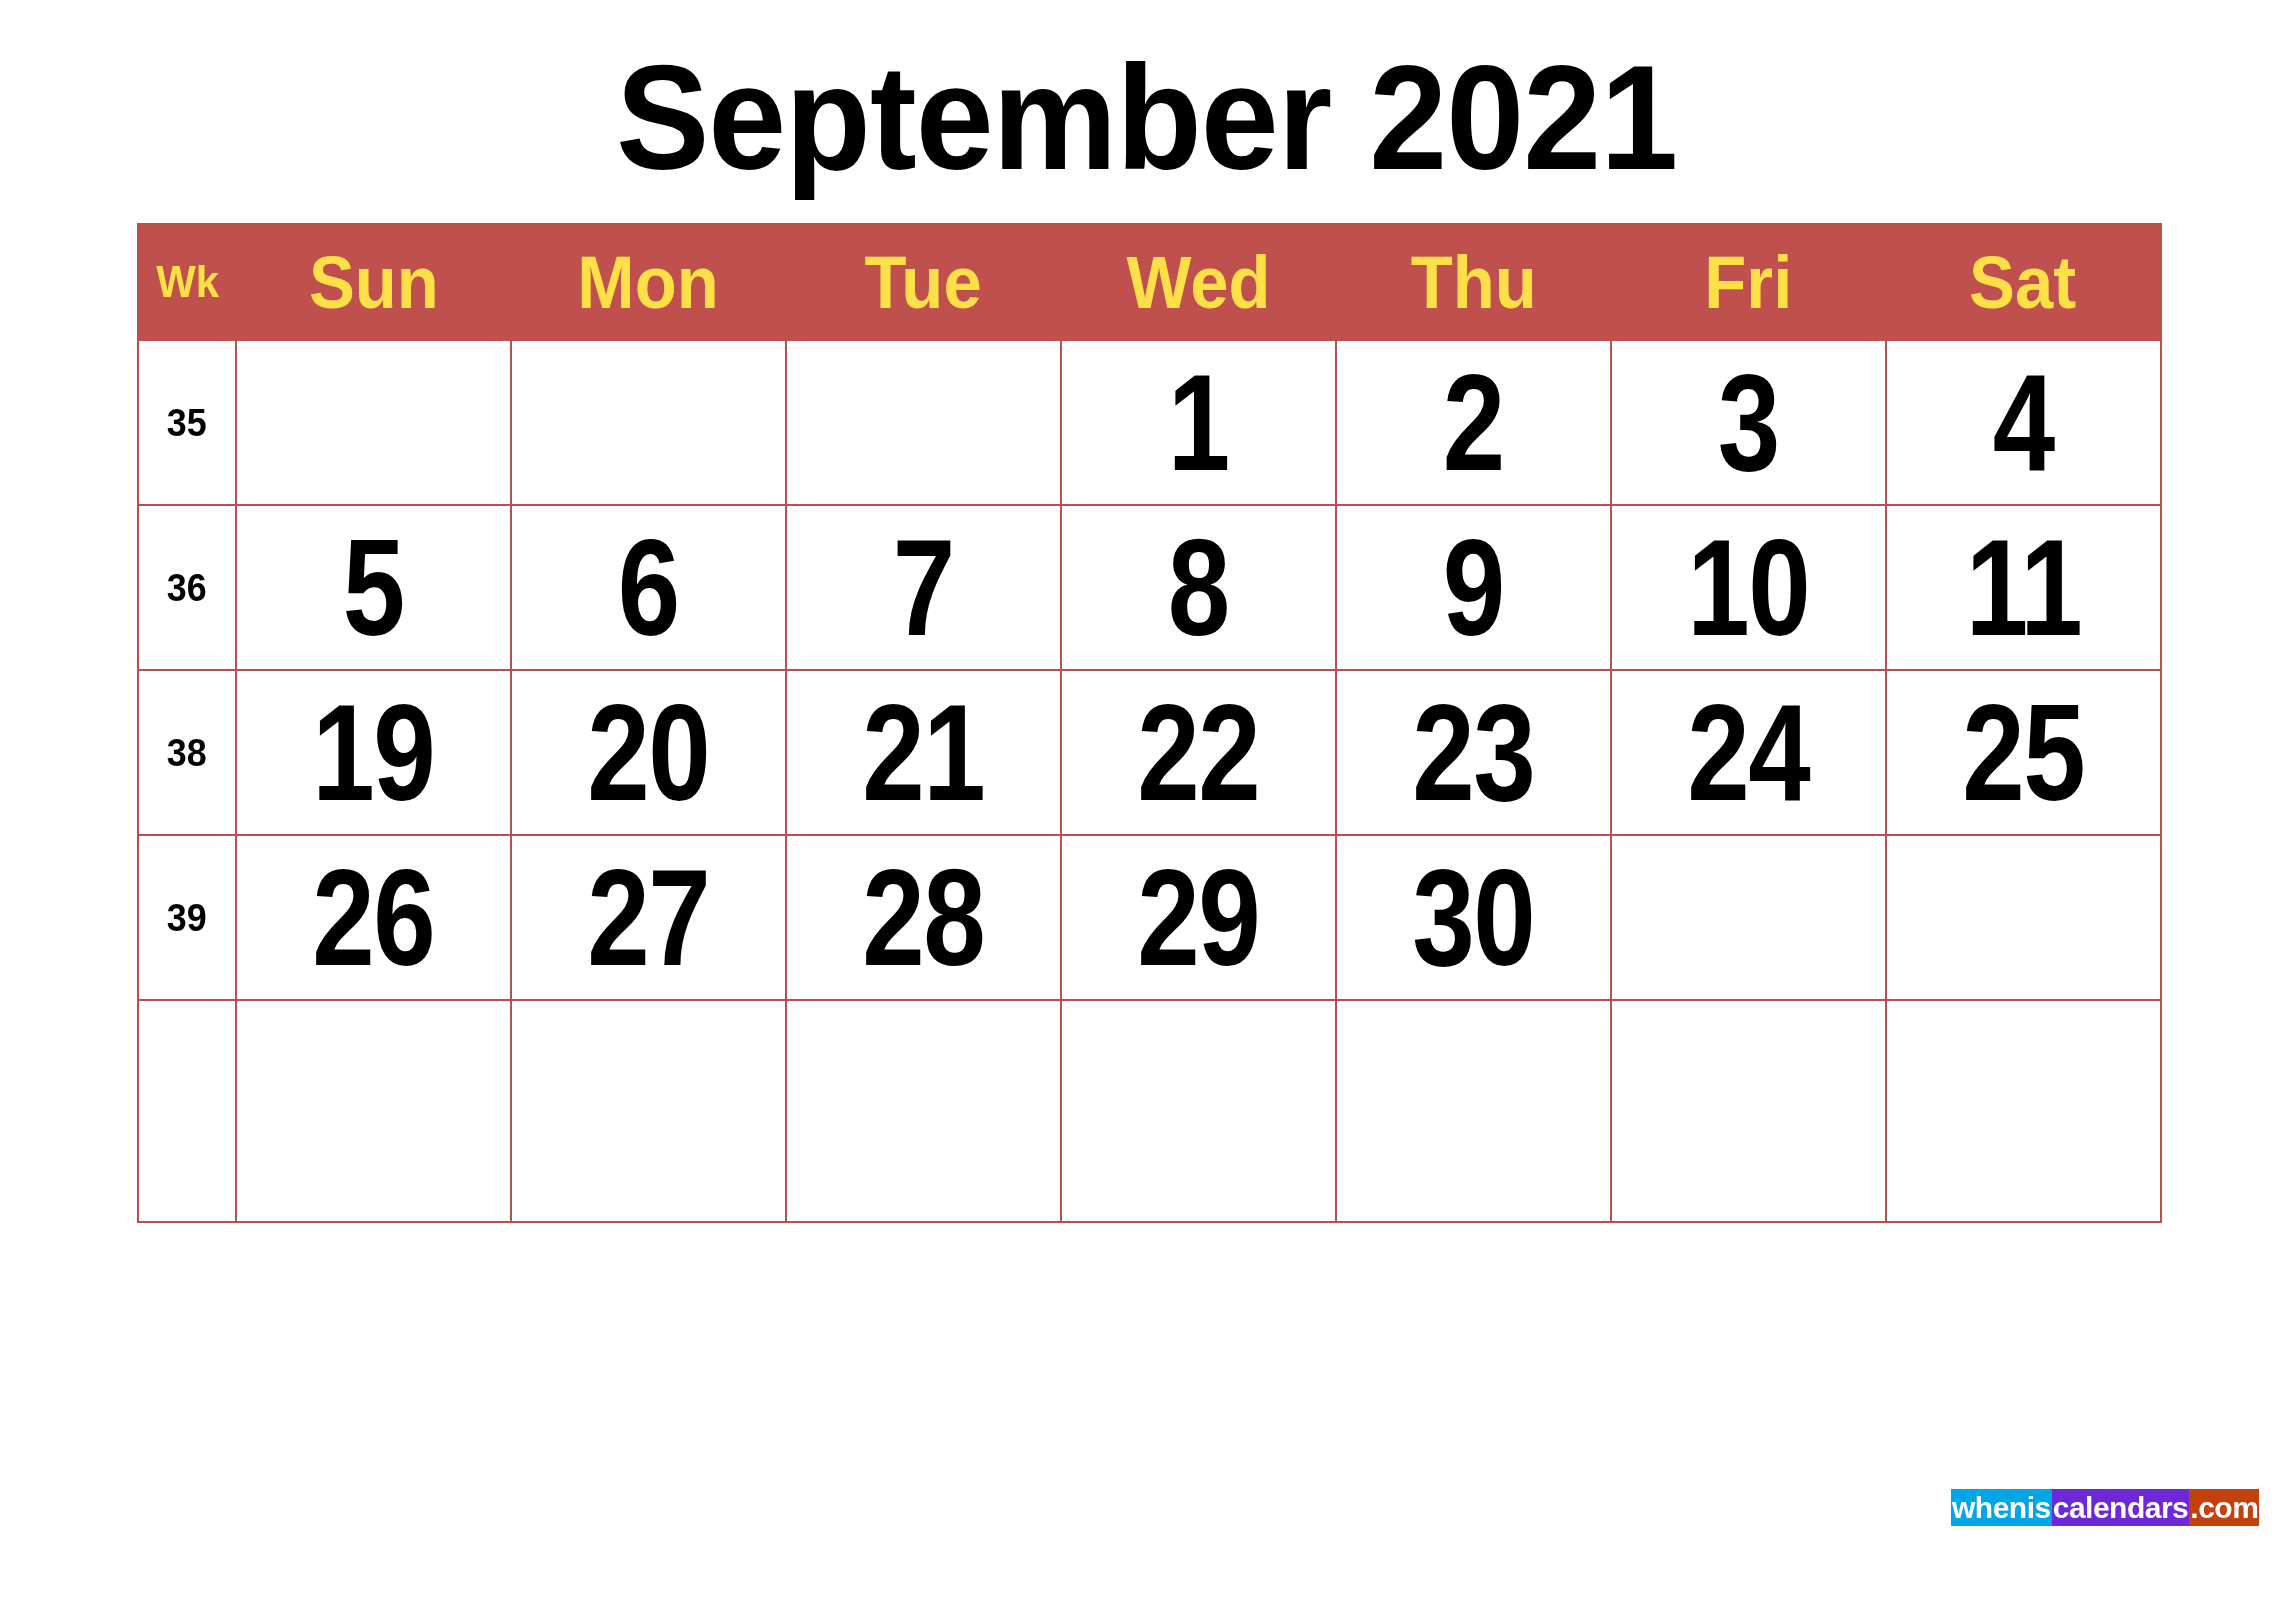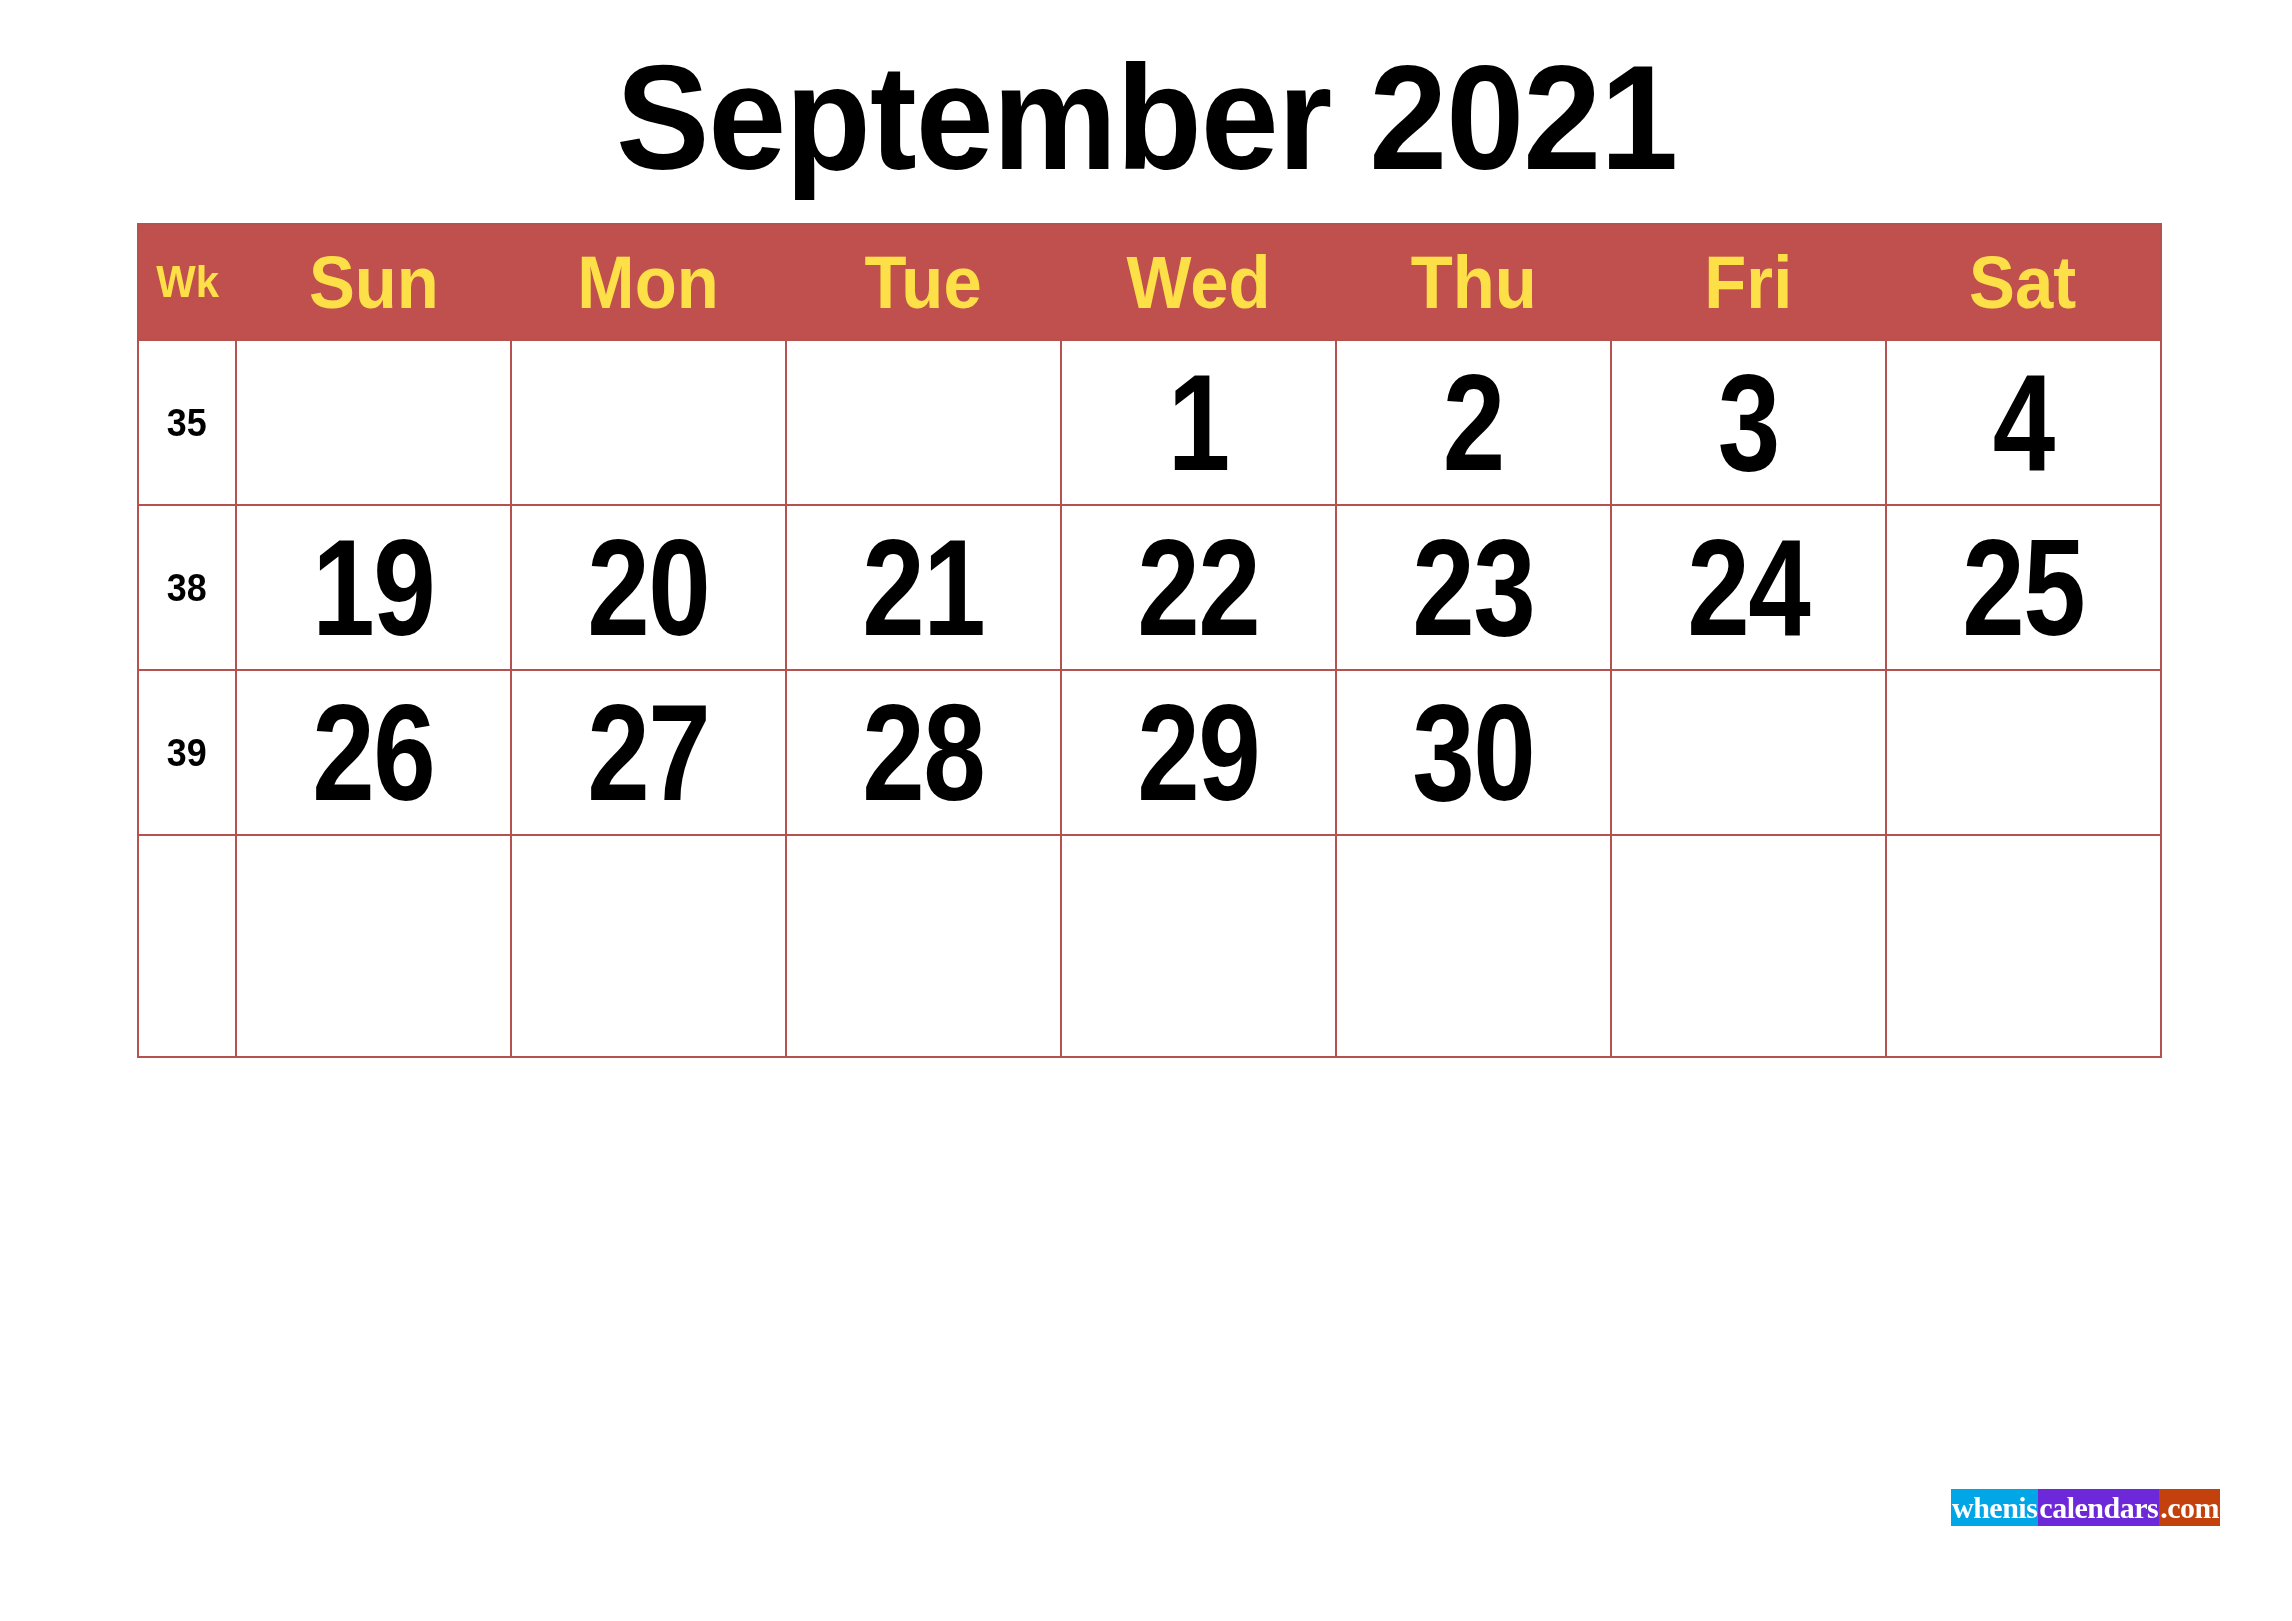--- a/index.html
+++ b/index.html
@@ -128,21 +128,21 @@
   table.cal { border: 2.9px solid #b5524f; }
 
   
   .watermark {
     position: absolute;
     left: 1951px;
     top: 1489px;
     height: 37px;
     display: flex;
     align-items: stretch;
-    font-family: Liberation Serif, serif;
+    font-family: Liberation Sans, sans-serif;
     font-weight: bold;
     font-size: 30px;
     line-height: 37px;
     color: #ffffff;
     white-space: nowrap;
   }
   .watermark span {
     display: inline-block;
     padding: 0 1px;
     letter-spacing: -0.5px;
@@ -220,20 +220,46 @@
             <span class="daynum">2</span>
           </td>
           <td class="day-cell">
             <span class="daynum">3</span>
           </td>
           <td class="day-cell">
             <span class="daynum">4</span>
           </td>
         </tr>
 
+        <tr>
+          <td class="wk-cell">
+            <span class="wknum">36</span>
+          </td>
+          <td class="day-cell">
+            <span class="daynum">5</span>
+          </td>
+          <td class="day-cell">
+            <span class="daynum">6</span>
+          </td>
+          <td class="day-cell">
+            <span class="daynum">7</span>
+          </td>
+          <td class="day-cell">
+            <span class="daynum">8</span>
+          </td>
+          <td class="day-cell">
+            <span class="daynum">9</span>
+          </td>
+          <td class="day-cell">
+            <span class="daynum">10</span>
+          </td>
+          <td class="day-cell">
+            <span class="daynum">11</span>
+          </td>
+        </tr>
 
 
         <tr>
           <td class="wk-cell">
             <span class="wknum">38</span>
           </td>
           <td class="day-cell">
             <span class="daynum">19</span>
           </td>
           <td class="day-cell">

